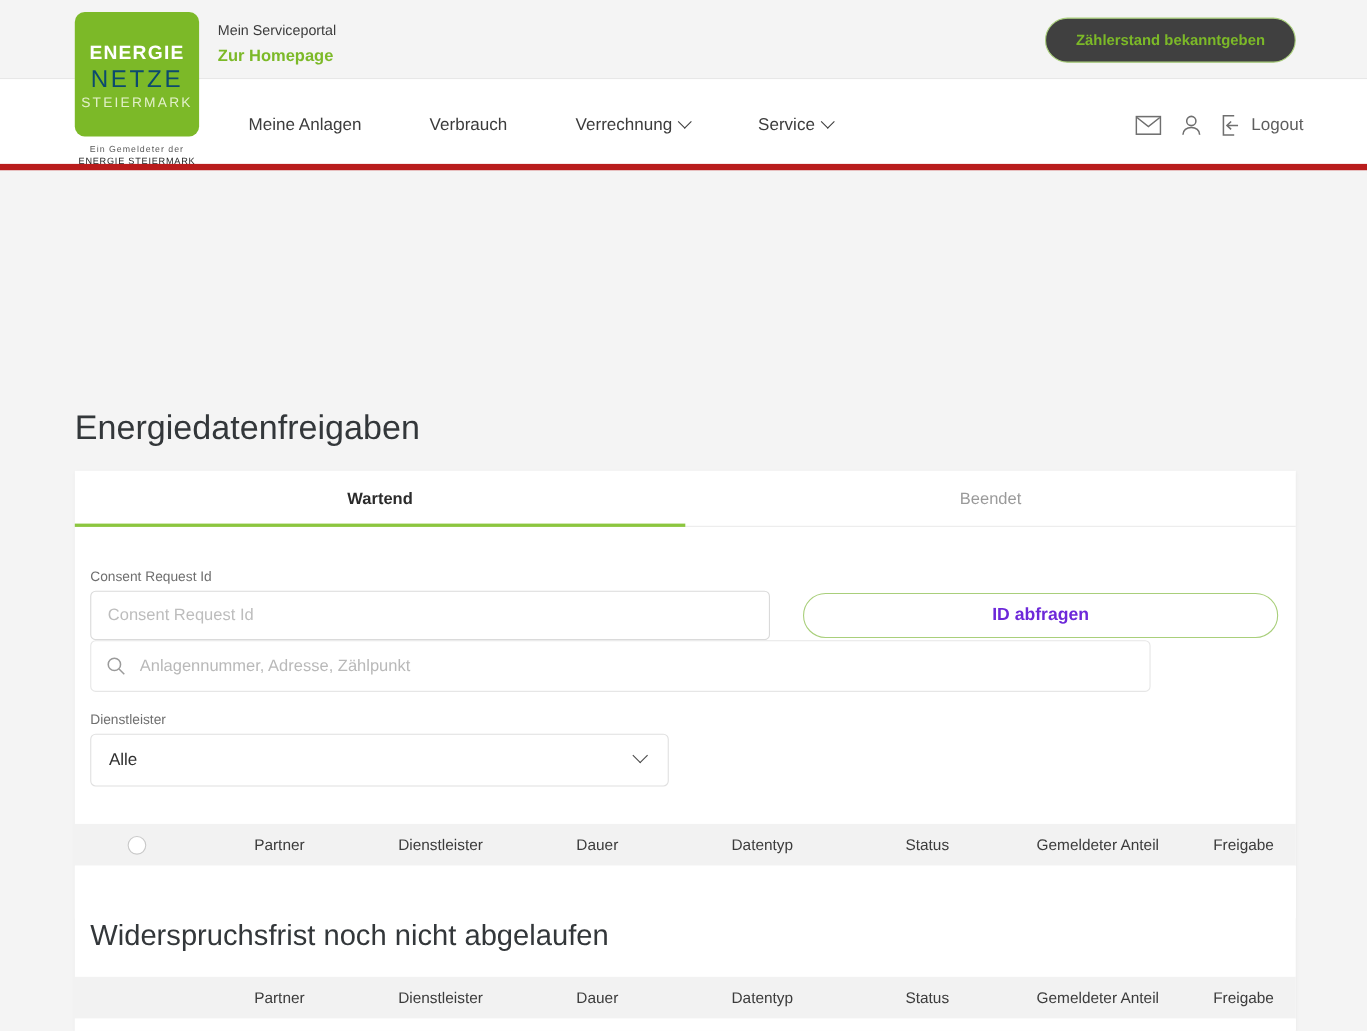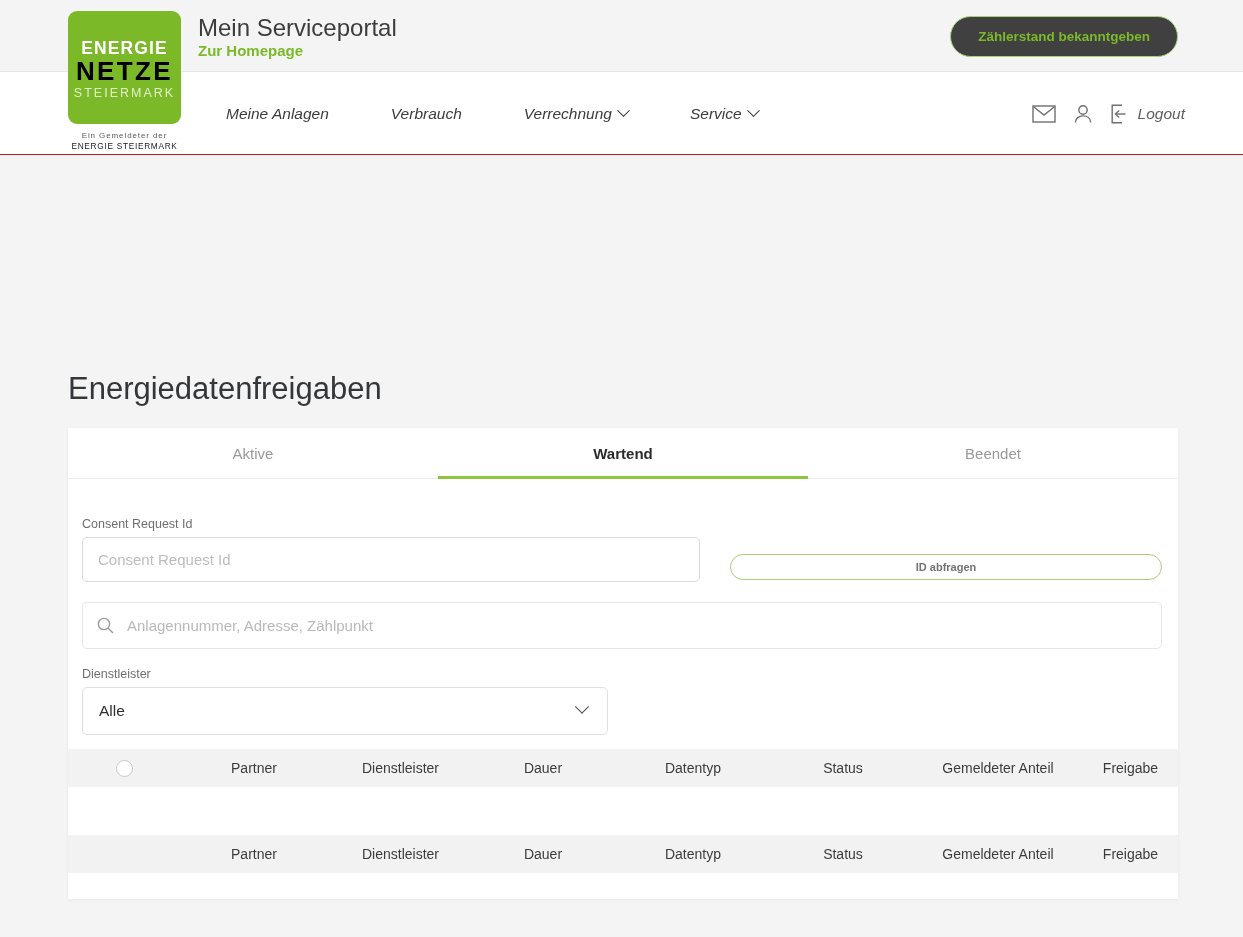--- a/index.html
+++ b/index.html
@@ -41,23 +41,23 @@
     padding-top: 4px;
   }
   .logo-l1 {
     color: #ffffff;
     font-weight: bold;
     font-size: 17.5px;
     letter-spacing: 1.1px;
     line-height: 21px;
   }
   .logo-l2 {
-    color: #000000;
-    font-weight: bold;
-    font-size: 26px;
+    color: #0c4a6e;
+    font-weight: normal;
+    font-size: 22px;
     letter-spacing: 2.4px;
     line-height: 25px;
   }
   .logo-l3 {
     color: #e2f0c8;
     font-size: 12.5px;
     letter-spacing: 2.0px;
     line-height: 18px;
   }
   .logo-sub1 {
@@ -75,21 +75,21 @@
     font-weight: normal;
     text-align: center;
     line-height: 11px;
   }
   .brand-text {
     position: absolute;
     left: 198px;
     top: 16px;
   }
   .brand-title {
-    font-size: 24px;
+    font-size: 13px;
     color: #3c3c3c;
     line-height: 24px;
   }
   .brand-link {
     font-size: 15px;
     color: #7cb928;
     font-weight: bold;
     line-height: 22px;
     cursor: pointer;
   }
@@ -108,22 +108,21 @@
     display: flex;
     align-items: center;
     cursor: pointer;
   }
 
   
   .navbar {
     position: relative;
     height: 83px;
     background: #ffffff;
-    border-bottom: 1px solid #b91c1c;
-    font-style: italic;
+    border-bottom: 6px solid #b91c1c;
   }
   .nav-items {
     position: absolute;
     left: 226px;
     top: 0;
     height: 83px;
     display: flex;
     align-items: center;
     gap: 0;
   }
@@ -244,35 +243,34 @@
     padding: 0 15px;
     font-size: 15px;
     color: #3c3c3c;
     background: #fff;
     outline: none;
     font-family: "Liberation Sans", sans-serif;
   }
   .text-input::placeholder { color: #bdbdbd; }
   .id-btn {
     width: 432px;
-    height: 26px;
+    height: 41px;
     border: 1px solid #a9cf7b;
     border-radius: 21px;
     background: #fff;
-    color: #737373;
-    font-size: 11px;
+    color: #6d28d9;
+    font-size: 16px;
     font-weight: bold;
     cursor: pointer;
     margin-bottom: 2px;
     font-family: "Liberation Sans", sans-serif;
   }
   .search-wrap {
-    margin-top: 20px;
-    position: relative;
-    width: 1080px;
+    position: relative;
+    width: 964px;
   }
   .search-input {
     width: 100%;
     height: 47px;
     border: 1px solid #e6e6e6;
     border-radius: 5px;
     padding: 0 15px 0 44px;
     font-size: 15px;
     color: #3c3c3c;
     outline: none;
@@ -416,23 +414,20 @@
   </div>
 </div>
 
 <div class="page">
 
   <div class="h-title-holder">Energiedatenfreigaben</div>
 
   <div class="card">
 
     <div class="tabs">
-      <div class="tab">
-        <span>Aktive</span>
-      </div>
       <div class="tab active">
         <span>Wartend</span>
       </div>
       <div class="tab">
         <span>Beendet</span>
       </div>
     </div>
 
     <div class="filters">
       <div class="row1">
@@ -470,20 +465,21 @@
       <div class="th th-dienst">Dienstleister</div>
       <div class="th th-dauer">Dauer</div>
       <div class="th th-datentyp">Datentyp</div>
       <div class="th th-status">Status</div>
       <div class="th th-anteil">Gemeldeter Anteil</div>
       <div class="th th-freigabe">Freigabe</div>
     </div>
 
     <div class="section-gap"></div>
 
+    <h2 class="section-heading">Widerspruchsfrist noch nicht abgelaufen</h2>
 
     <div class="thead">
       <div class="th th-check"></div>
       <div class="th th-partner">Partner</div>
       <div class="th th-dienst">Dienstleister</div>
       <div class="th th-dauer">Dauer</div>
       <div class="th th-datentyp">Datentyp</div>
       <div class="th th-status">Status</div>
       <div class="th th-anteil">Gemeldeter Anteil</div>
       <div class="th th-freigabe">Freigabe</div>

